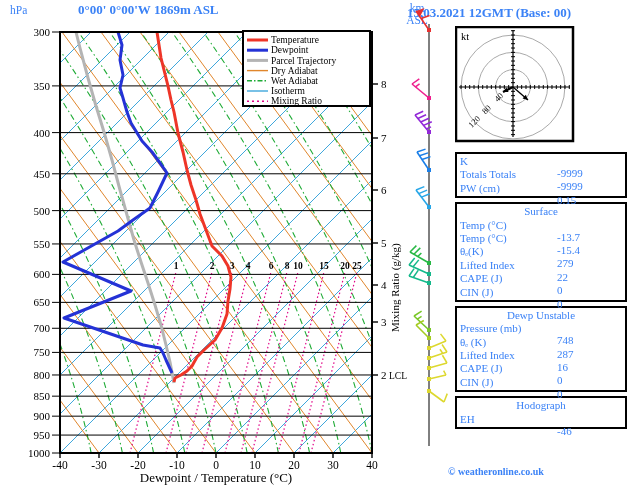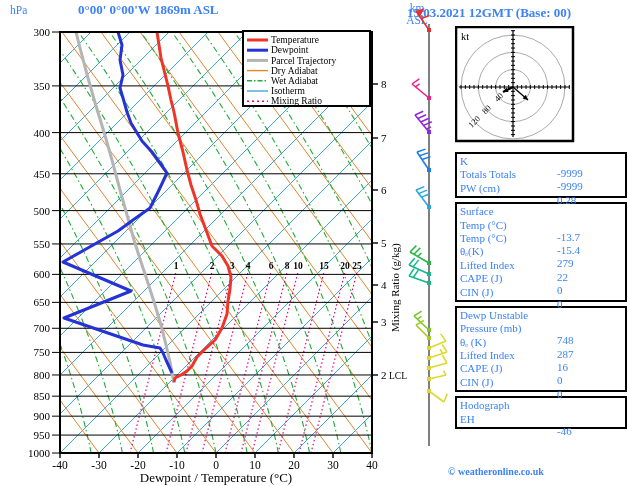--- a/index.html
+++ b/index.html
@@ -4,21 +4,21 @@
 <style>
   html,body{margin:0;padding:0;background:#fff;}
   .screen{position:relative;width:629px;height:486px;background:#fff;overflow:hidden;
           font-family:Liberation Serif, serif;color:#3b82f6;}
   .hdr{position:absolute;font-weight:bold;font-size:13px;white-space:pre;}
   .unit{position:absolute;font-size:11.5px;line-height:12px;text-align:center;white-space:pre;}
   .stats{position:absolute;left:455px;top:152px;width:172px;}
   .sbox{border:2px solid #000;background:#fff;margin-bottom:4px;padding:1px 3px;font-size:11px;line-height:13.4px;}
   .srow{position:relative;height:13.4px;white-space:pre;}
   .srow .val{position:absolute;left:97px;top:12px;}
-  .stitle{text-align:left;font-size:11px;height:13.4px;white-space:pre;}
+  .stitle{text-align:center;font-size:11px;height:13.4px;white-space:pre;}
   .copy{position:absolute;left:448px;top:466px;font-size:10px;font-weight:bold;white-space:pre;}
   .hodo{position:absolute;left:455px;top:26px;}
   svg text{fill:#000;}
 </style>
 </head>
 <body>
 <div class="screen">
 
   <div class="unit" style="left:10px;top:4px;">hPa</div>
   <div class="hdr" style="left:53px;top:2px;margin-left:25px;">0°00' 0°00'W 1869m ASL</div>
@@ -399,21 +399,21 @@
         <polygon points="73,74 67.58422824000631,72.61457001488535 70.85888093209552,68.83612460093624" fill="#000"></polygon>
         <line x1="58" y1="61" x2="48" y2="66" stroke="#000" stroke-width="2.2"></line>
         <polygon points="48,66 51.35410196624969,61.52786404500043 53.59016994374947,66" fill="#000"></polygon>
       </svg>
   </div>
 
   <div class="stats">
     <div class="sbox" id="box-indices">
         <div class="srow"><span>K</span><span class="val">-9999</span></div>
         <div class="srow"><span>Totals Totals</span><span class="val">-9999</span></div>
-        <div class="srow"><span>PW (cm)</span><span class="val">0.28</span></div>
+        <div class="srow"><span>PW (cm)</span><span class="val">0.15</span></div>
       </div>
     <div class="sbox" id="box-surface">
       <div class="stitle">Surface</div>
     <div class="srow"><span>Temp (°C)</span><span class="val">-13.7</span></div>
         <div class="srow"><span>Temp (°C)</span><span class="val">-15.4</span></div>
         <div class="srow"><span>θₑ(K)</span><span class="val">279</span></div>
         <div class="srow"><span>Lifted Index</span><span class="val">22</span></div>
         <div class="srow"><span>CAPE (J)</span><span class="val">0</span></div>
         <div class="srow"><span>CIN (J)</span><span class="val">0</span></div>
       </div>

